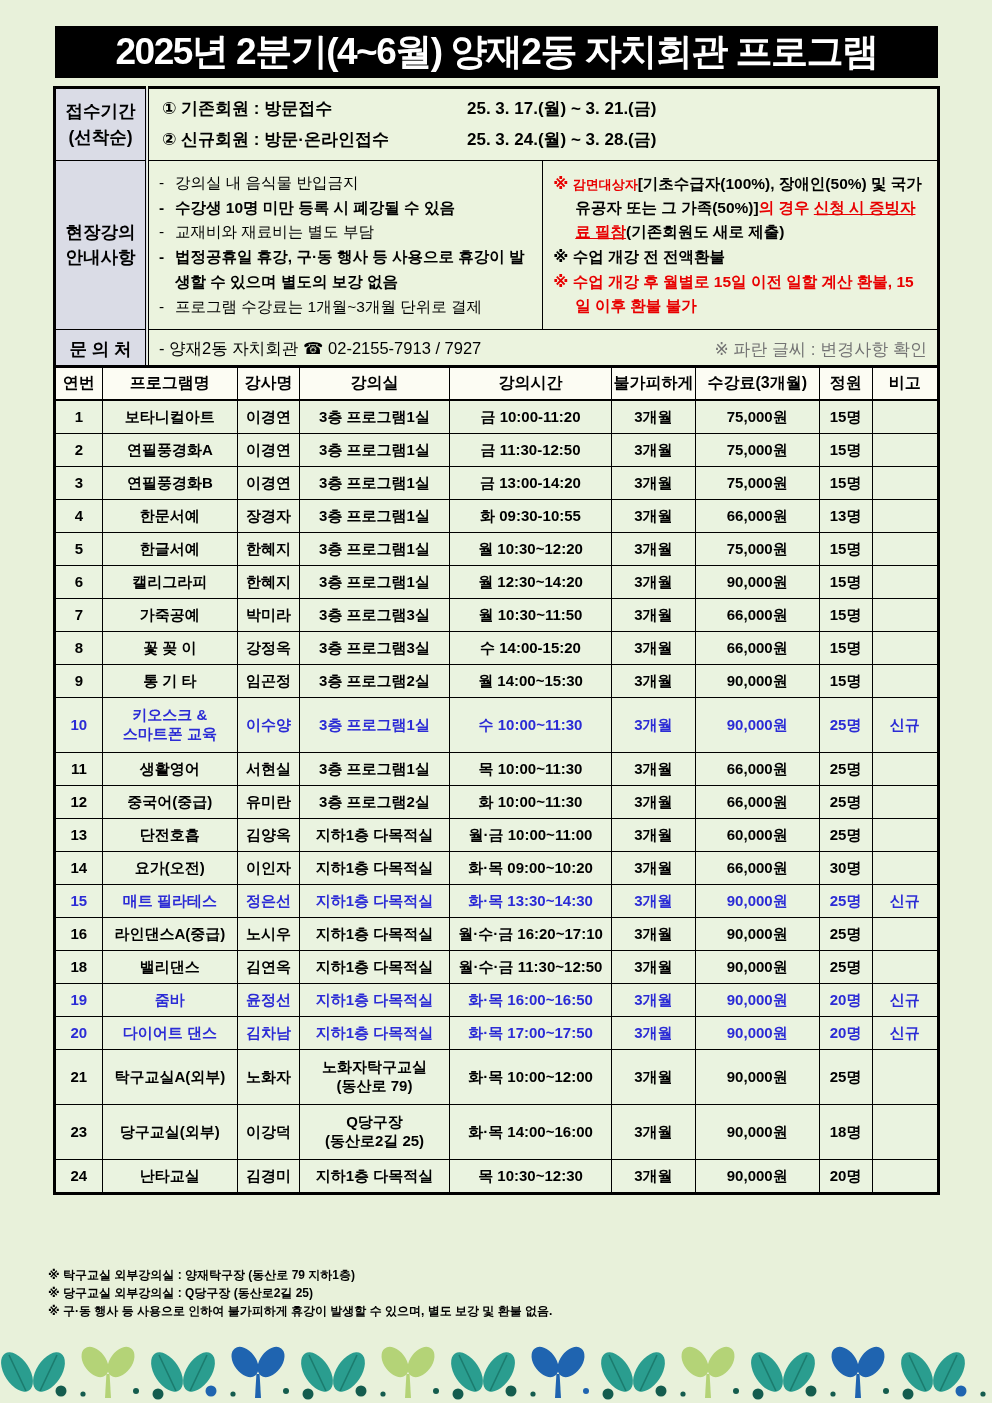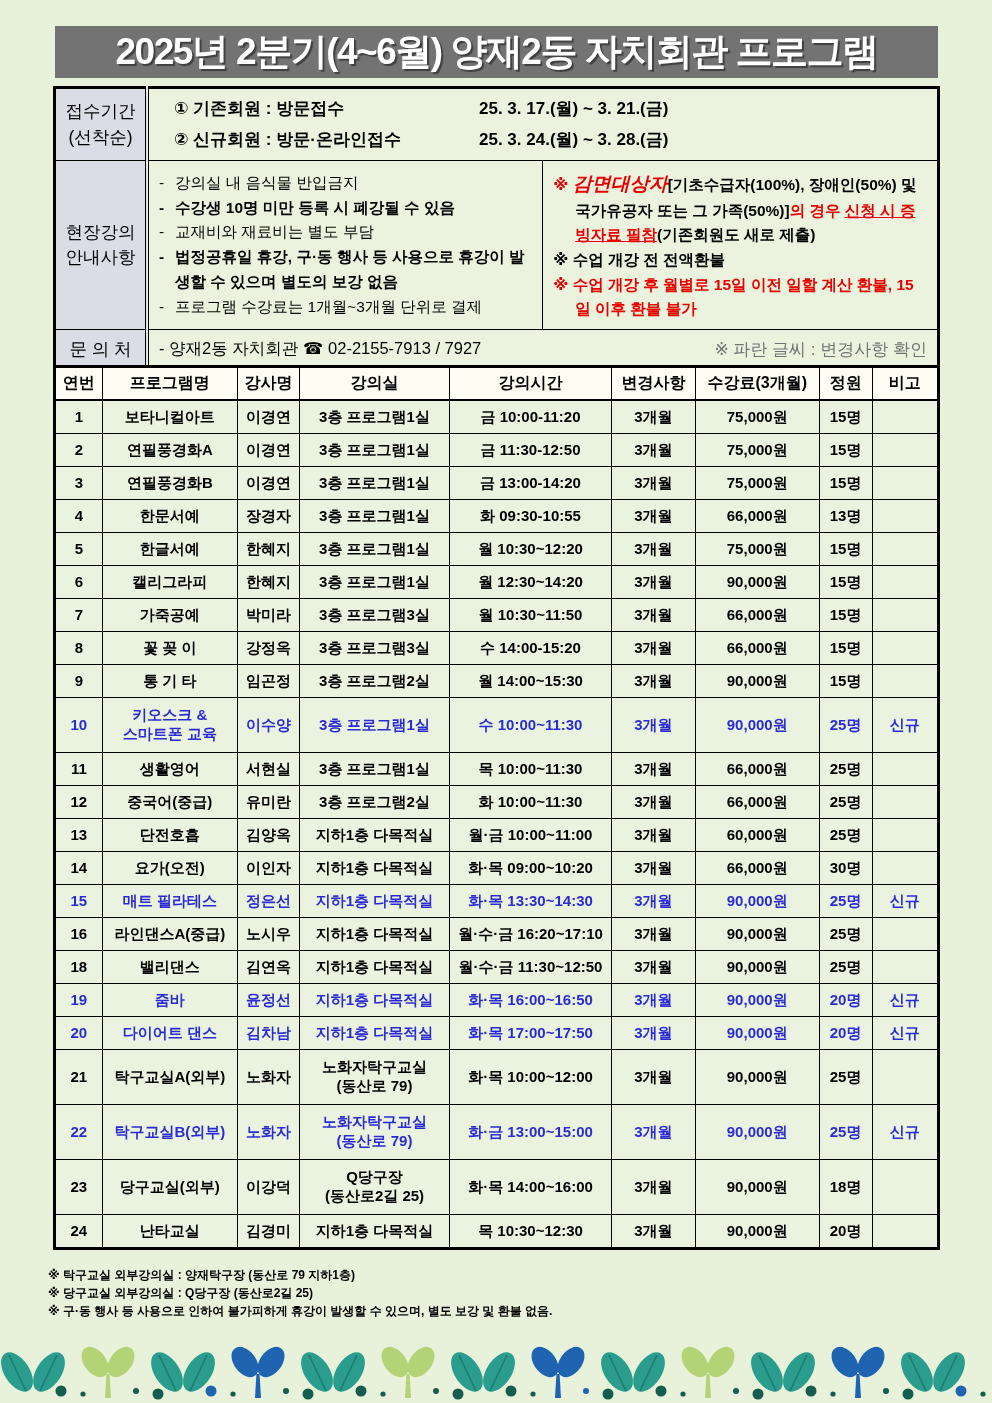--- a/index.html
+++ b/index.html
@@ -1,45 +1,45 @@
 <!DOCTYPE html>
 <html><head>
 <meta charset="utf-8">
 <style>
   html,body{margin:0;padding:0;width:992px;height:1403px;overflow:hidden;
     background:#e8f1da;font-family:"Liberation Sans","DejaVu Sans",sans-serif;color:#000;}
   .page{position:absolute;inset:0;width:992px;height:1403px;}
 
   
-  .title-bar{position:absolute;left:55px;top:26px;width:883px;height:52px;background:#737373;
+  .title-bar{position:absolute;left:55px;top:26px;width:883px;height:52px;background:#000000;
     color:#fff;display:flex;align-items:center;justify-content:center;font-size:37px;font-weight:800;
     letter-spacing:-1.5px;white-space:nowrap;text-shadow:2px 2px 1px rgba(0,0,0,.45);}
 
   
   .info-table{position:absolute;left:53px;top:86px;width:887px;border-collapse:collapse;
     border:3px solid #000;background:#ebf3de;table-layout:fixed;}
   .info-table td{border:1px solid #000;vertical-align:middle;}
-  .info-table td.label{width:85px;background:#dadce6;text-align:center;font-weight:400;
+  .info-table td.label{width:85px;background:#dadce6;text-align:center;font-weight:700;
     font-size:17.5px;border-right:4px double #000;padding:2px;line-height:1.45;}
   tr.r-reception td{height:58px;}
   tr.r-notice td{height:156px;}
   tr.r-contact td{height:34px;}
-  .recep-cell{padding:4px 24px;font-size:17px;font-weight:800;}
+  .recep-cell{padding:4px 12px;font-size:17px;font-weight:800;}
   .recep-line{display:flex;align-items:center;line-height:1.8;}
   .recep-line .r-text{display:inline-block;min-width:305px;}
   .notice-left{width:375px;padding:6px 6px 6px 10px;font-size:15.5px;line-height:1.6;}
   .n-item{display:flex;}
   .n-item .dash{width:16px;flex:0 0 16px;}
   .n-item .t{flex:1;}
   .n-item.b{font-weight:800;}
   .notice-right{padding:6px 8px 6px 10px;font-size:15.5px;font-weight:800;line-height:1.55;}
   .nr-line{padding-left:22px;text-indent:-22px;margin:1px 0;}
   .red{color:#e80000;}
   .blue{color:#737373;}
-  .big{font-size:19px;font-style:italic;}
+  .big{font-size:13px;}
   .u{text-decoration:underline;}
   .contact-cell{padding:2px 10px;font-size:16.5px;font-weight:400;display:flex;
     justify-content:space-between;align-items:center;border:none;}
   td.contact-td{padding:0;}
   .contact-cell .blue{font-size:17px;}
 
   
   .main-table{position:absolute;left:53px;top:365px;width:887px;border-collapse:collapse;
     border:3px solid #000;table-layout:fixed;}
   .main-table th{background:#fcfcf3;border:1px solid #000;border-bottom:2.5px solid #000;
@@ -150,21 +150,21 @@
         <col class="c-cap">
         <col class="c-note">
     </colgroup>
     <thead>
       <tr>
         <th>연번</th>
         <th>프로그램명</th>
         <th>강사명</th>
         <th>강의실</th>
         <th>강의시간</th>
-        <th>변경사항</th>
+        <th>불가피하게</th>
         <th>수강료(3개월)</th>
         <th>정원</th>
         <th>비고</th>
       </tr>
     </thead>
     <tbody>
         <tr>
           <td>1</td>
           <td>보타니컬아트</td>
           <td>이경연</td>
@@ -378,32 +378,20 @@
           <td>21</td>
           <td>탁구교실A(외부)</td>
           <td>노화자</td>
           <td>노화자탁구교실
 (동산로 79)</td>
           <td>화·목 10:00~12:00</td>
           <td>3개월</td>
           <td>90,000원</td>
           <td>25명</td>
           <td></td>
-        </tr>
-        <tr class="hl tall">
-          <td>22</td>
-          <td>탁구교실B(외부)</td>
-          <td>노화자</td>
-          <td>노화자탁구교실
-(동산로 79)</td>
-          <td>화·금 13:00~15:00</td>
-          <td>3개월</td>
-          <td>90,000원</td>
-          <td>25명</td>
-          <td>신규</td>
         </tr>
         <tr class="tall">
           <td>23</td>
           <td>당구교실(외부)</td>
           <td>이강덕</td>
           <td>Q당구장
 (동산로2길 25)</td>
           <td>화·목 14:00~16:00</td>
           <td>3개월</td>
           <td>90,000원</td>

